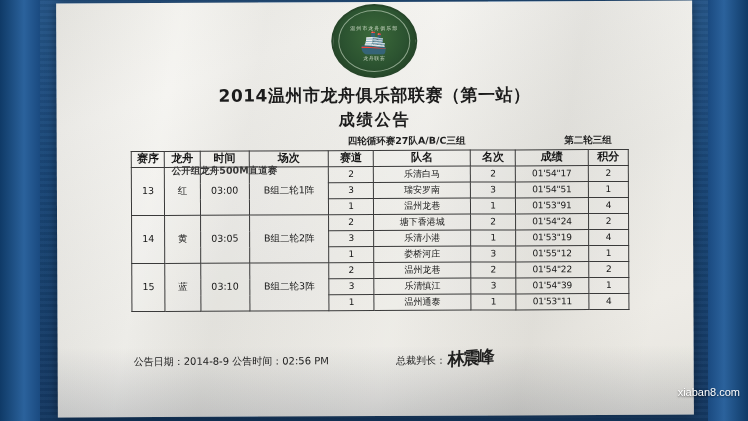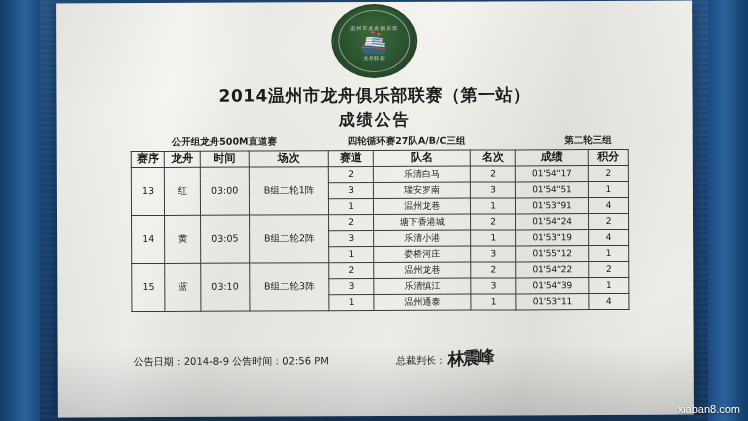--- a/index.html
+++ b/index.html
@@ -92,21 +92,21 @@
   .subtitle{
     position:absolute; top:108px; left:0; right:0;
     text-align:center; font-size:16px; font-weight:bold; color:#1c1c1c;
     letter-spacing:2px;
   }
   .meta-row{
     position:absolute; top:133px; left:95px; right:55px;
     display:flex; justify-content:space-between;
     font-size:9.5px; color:#1f1f1f; font-weight:bold;
   }
-  .meta-row .m1{ margin-left:20px;}
+  .meta-row .m1{ margin-left:20px;margin-top:29px;}
   .meta-row .m2{ margin-left:-28px;}
   .meta-row .m3{ margin-right:26px;}
 
   
   table.results{
     position:absolute; top:148px; left:74px;
     width:498px;
     border-collapse:collapse;
     font-size:9px; color:#171717;
     background:rgba(255,255,255,0.10);
@@ -143,21 +143,21 @@
   .footer .right{ margin-left:67px; white-space:nowrap; position:relative; }
   .sig{
     position:absolute; left:52px; top:-7px;
     font-size:17px; color:#101010; font-weight:bold;
     font-family:"DejaVu Serif", serif;
     transform:rotate(-4deg) skewX(-6deg);
     letter-spacing:-2px;
     opacity:.92;
   }
   .watermark{
-    position:absolute; right:8px; bottom:6px;
+    position:absolute; right:8px; bottom:23px;
     color:#ffffff; font-size:11px; z-index:8;
     font-family:"Liberation Sans", sans-serif;
     text-shadow:0 1px 2px rgba(0,0,0,0.6);
   }
 </style>
 </head>
 <body>
 
 <div class="bg"></div>
 <div class="strip-l"></div>

